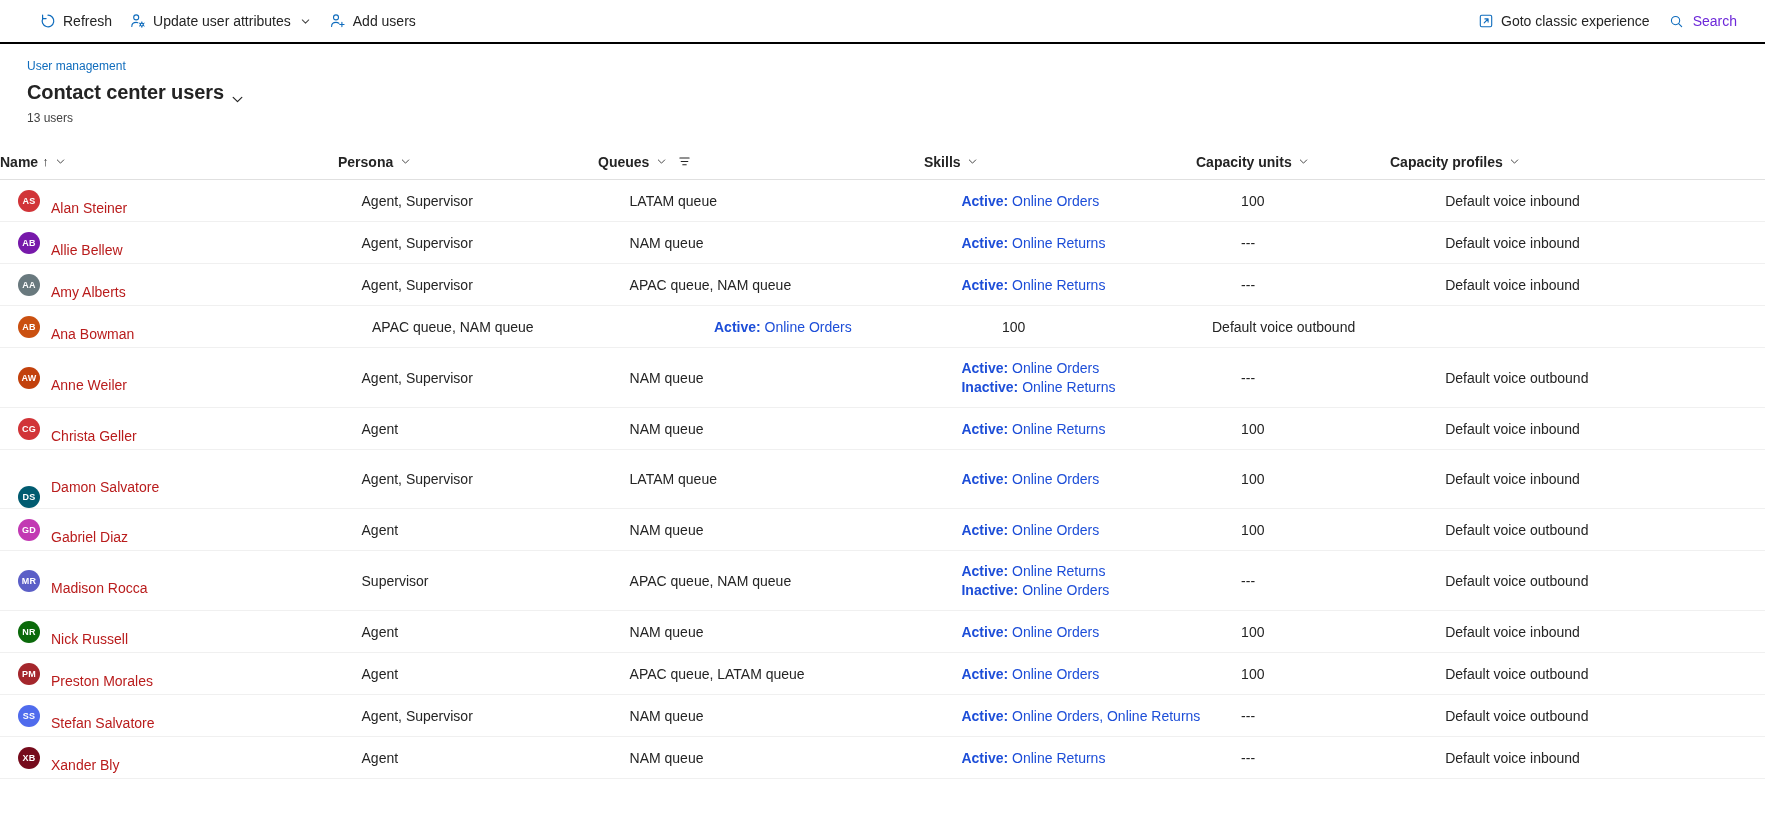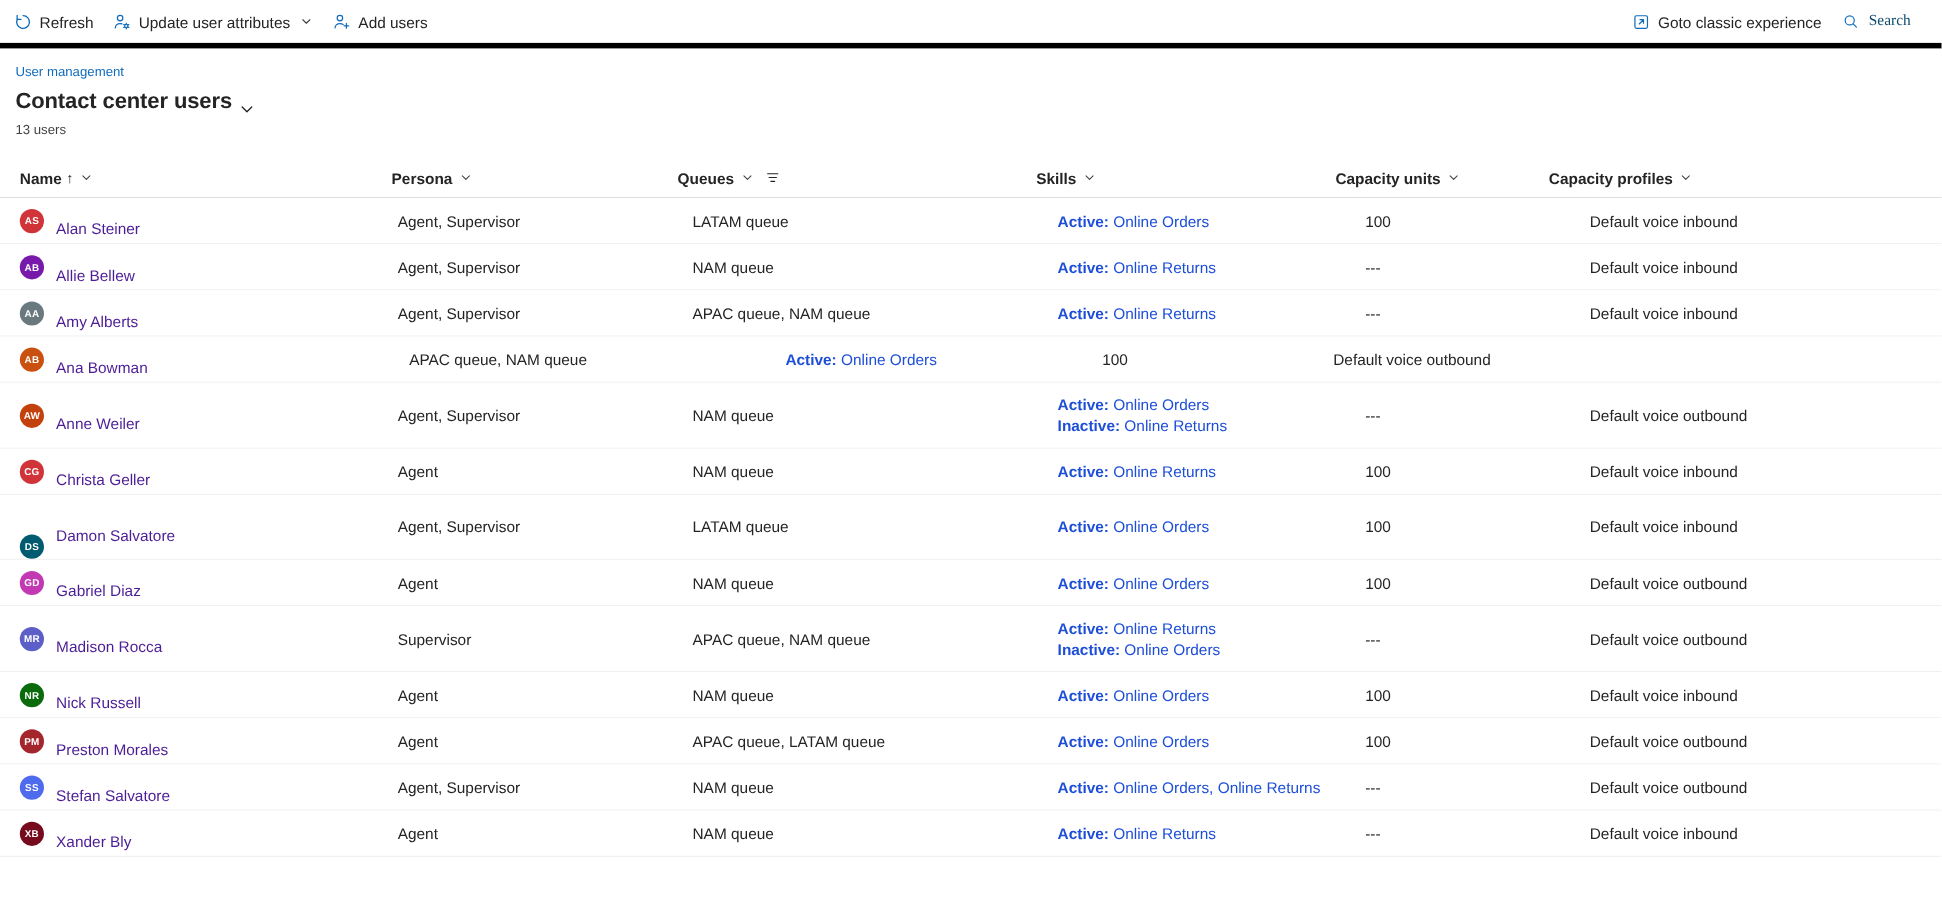--- a/index.html
+++ b/index.html
@@ -20,23 +20,23 @@
     height: 835px;
     position: relative;
     background: #ffffff;
   }
 
   
   .commandbar {
     height: 44px;
     display: flex;
     align-items: center;
-    padding: 0 18px 0 4px;
+    padding: 0 18px 0 31px;
     box-sizing: border-box;
-    border-bottom: 5px solid #000000;
+    border-bottom: 2px solid #000000;
     background: #ffffff;
   }
   .cmd-left { display: flex; align-items: center; gap: 0px; }
   .cmd-right { margin-left: auto; display: flex; align-items: center; }
 
   .cmd-btn {
     display: flex;
     align-items: center;
     gap: 7px;
     height: 32px;
@@ -61,21 +61,21 @@
   }
   .chev {
     width: 12px; height: 12px;
     display: inline-flex; align-items: center; justify-content: center;
     color: #424242;
     margin-left: 2px;
   }
 
   
   .page-head {
-    padding: 12px 0 0 14px;
+    padding: 12px 0 0 27px;
   }
   .breadcrumb {
     font-size: 12px;
     line-height: 16px;
     color: #0f6cbd;
     cursor: pointer;
     display: inline-block;
   }
   .title-row {
     display: flex;
@@ -107,21 +107,20 @@
   
   .grid {
     margin-top: 18px;
     width: 100%;
   }
   .grid-header {
     display: flex;
     align-items: center;
     height: 36px;
     border-bottom: 1px solid #e0e0e0;
-    padding-left: 18px;
     box-sizing: border-box;
   }
   .hcell {
     display: flex;
     align-items: center;
     gap: 6px;
     font-size: 14px;
     font-weight: 600;
     color: #242424;
     box-sizing: border-box;
@@ -184,21 +183,21 @@
     font-size: 9px;
     font-weight: 600;
     display: flex;
     align-items: center;
     justify-content: center;
     letter-spacing: 0.2px;
     flex: 0 0 auto;
     text-transform: uppercase;
   }
   .name-link {
-    color: #4c1d95;
+    color: #b91c1c;
     cursor: pointer;
     font-size: 14px;
     margin-top: 15px;
   }
 
   .skills-wrap {
     display: flex;
     flex-direction: column;
     justify-content: center;
     gap: 1px;
@@ -212,21 +211,21 @@
     align-items: center;
     gap: 8px;
     height: 32px;
     padding: 0 10px;
     border-radius: 4px;
     cursor: text;
     color: #424242;
     font-size: 14px;
   }
   .search-ico { width: 16px; height: 16px; color: #0f6cbd; display: inline-flex; align-items: center; justify-content: center; }
-  .search-ph { color: #0c4a6e; font-size: 14px; font-family: Liberation Serif, serif; }
+  .search-ph { color: #6d28d9; font-size: 14px; }
 </style>
 </head>
 <body>
 
 <div class="app">
 
   <div class="commandbar">
     <div class="cmd-left">
 
       <div class="cmd-btn">

